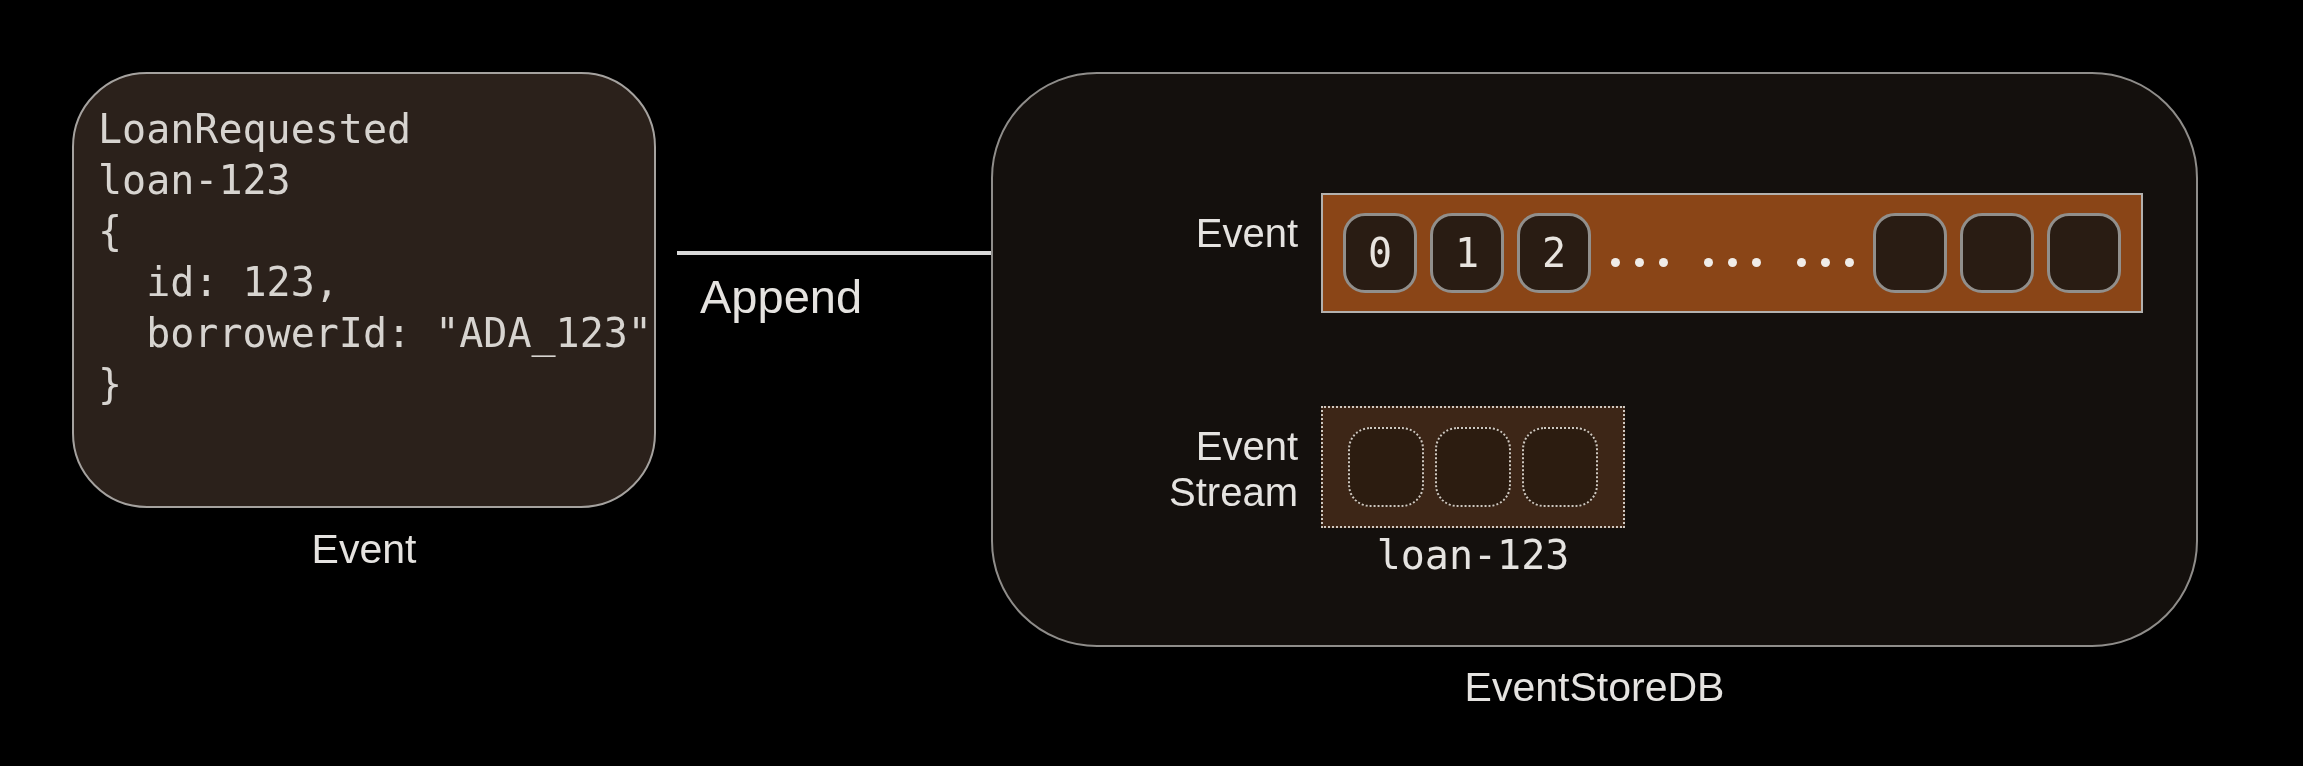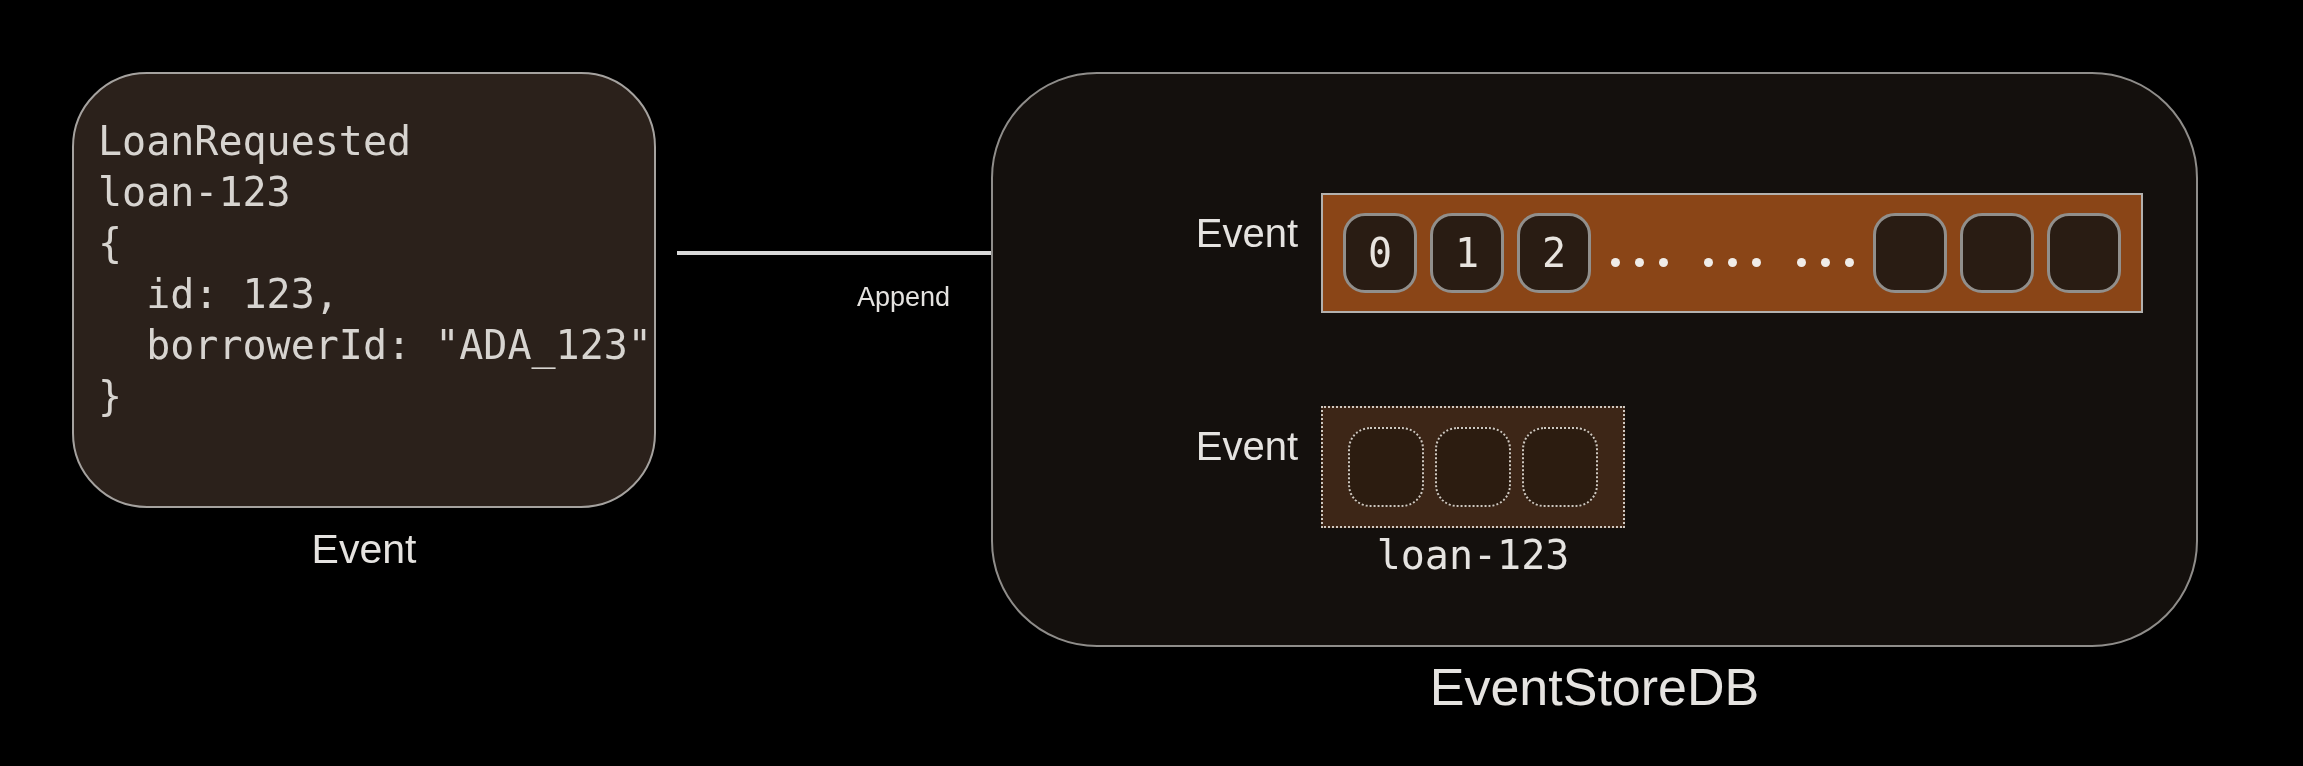--- a/index.html
+++ b/index.html
@@ -23,40 +23,40 @@
   .canvas{position:relative;width:2303px;height:766px;background:var(--background);overflow:hidden}
 
   .arrows{position:absolute;left:0;top:0;width:2303px;height:766px;pointer-events:none}
 
   
   .event-card{
     position:absolute;left:72px;top:72px;width:584px;height:436px;
     background:var(--event-card-bg);
     border:2px solid var(--border-gray);
     border-radius:75px;
-    padding:42px 20px 0 24px;
+    padding:30px 20px 0 24px;
   }
   .code-line{
     font-family:"DejaVu Sans Mono","Liberation Mono",monospace;
     font-size:40px;line-height:51px;color:var(--code-text);
     white-space:pre;
   }
 
   .caption{position:absolute;color:var(--text);text-align:center}
   .event-caption{left:72px;top:527px;width:584px;font-size:41px;line-height:44px}
-  .estdb-caption{left:991px;top:665px;width:1207px;font-size:52px;line-height:44px}
+  .estdb-caption{left:991px;top:665px;width:1207px;font-size:41px;line-height:44px}
   .stream-caption{
     left:1321px;top:534px;width:304px;
     font-family:"DejaVu Sans Mono","Liberation Mono",monospace;
     font-size:40px;line-height:42px;
   }
 
   .append-label{
     position:absolute;left:700px;top:274px;width:250px;
-    color:var(--text);font-size:27px;line-height:46px;text-align:right;
+    color:var(--text);font-size:47px;line-height:46px;text-align:left;
   }
 
   
   .container-box{
     position:absolute;left:991px;top:72px;width:1207px;height:575px;
     background:var(--container-bg);
     border:2px solid #8F8D8A;
     border-radius:106px;
   }
 
@@ -156,20 +156,21 @@
           <div class="dot"></div>
         </div>
       </div>
       <div class="cell"></div>
       <div class="cell"></div>
       <div class="cell"></div>
     </div>
 
   <div class="side-label stream-label">
     <div>Event</div>
+    <div>Stream</div>
   </div>
   <div class="stream-box" id="stream-box">
       <div class="s-cell"></div>
       <div class="s-cell"></div>
       <div class="s-cell"></div>
     </div>
   <div class="caption stream-caption">loan-123</div>
 
   <div class="caption estdb-caption">EventStoreDB</div>
 

